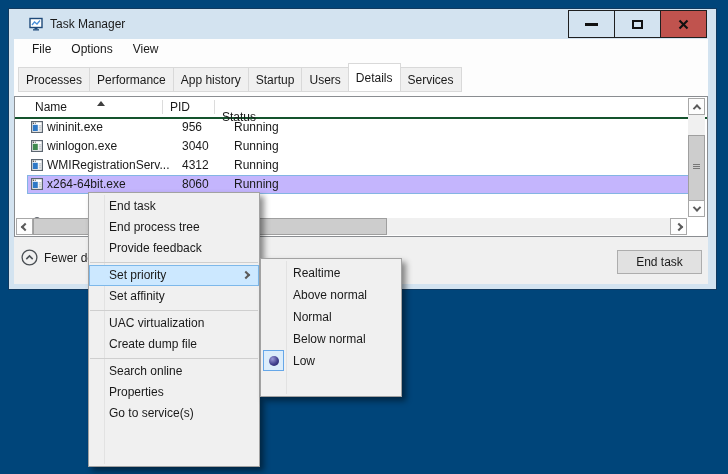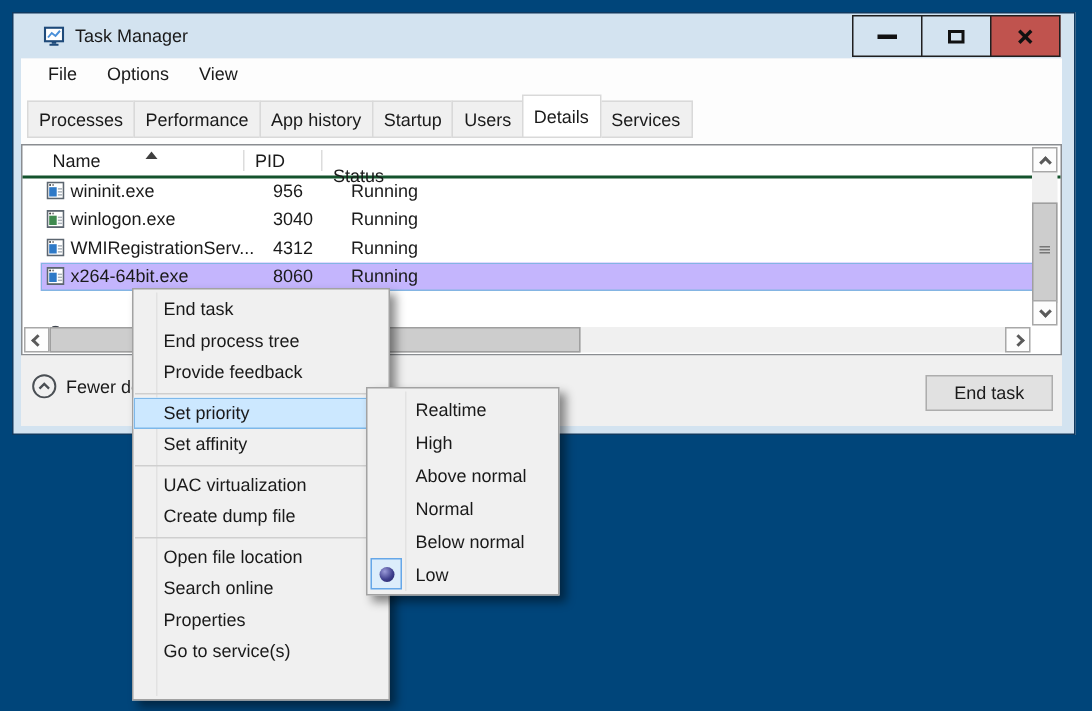--- a/index.html
+++ b/index.html
@@ -79,21 +79,21 @@
   .ctxmenu{position:absolute;left:88px;top:192px;width:172px;height:275px;background:#f0f0f0;
     border:1px solid #a2a2a2;box-sizing:border-box;box-shadow:4px 4px 6px rgba(0,0,0,0.45);z-index:50;}
   .ctxmenu .gutterline{position:absolute;left:15px;top:2px;bottom:2px;width:1px;background:#e2e2e2;}
   .ctxmenu .pad{position:absolute;left:0;top:3px;width:100%;}
   .mi{position:relative;height:21px;line-height:21px;padding-left:20px;box-sizing:border-box;white-space:nowrap;}
   .mi.hl{background:#cce8ff;box-shadow:inset 0 0 0 1px #7db8ea;}
   .msep{height:6px;position:relative;}
   .msep i{position:absolute;left:1px;right:1px;top:3px;height:1px;background:#cfcfcf;}
   .mi .sub-arrow{position:absolute;right:10px;top:7px;}
 
-  .submenu{position:absolute;left:244px;top:258px;width:129px;height:139px;background:#f0f0f0;
+  .submenu{position:absolute;left:260px;top:258px;width:142px;height:139px;background:#f0f0f0;
     border:1px solid #a2a2a2;box-sizing:border-box;box-shadow:4px 4px 6px rgba(0,0,0,0.45);z-index:51;}
   .submenu .gutterline{position:absolute;left:25px;top:2px;bottom:2px;width:1px;background:#e2e2e2;}
   .submenu .pad{position:absolute;left:0;top:3px;width:100%;}
   .smi{position:relative;height:22px;line-height:22px;padding-left:32px;box-sizing:border-box;white-space:nowrap;}
   .radiobox{position:absolute;left:2px;top:0;width:21px;height:21px;background:#dcedfb;
     border:1px solid #66a7e8;box-sizing:border-box;}
   .radiosphere{position:absolute;left:5px;top:5px;width:10px;height:10px;border-radius:50%;
     background:radial-gradient(circle at 35% 30%, #9a9ad8, #41418f 55%, #1c1c5e 100%);}
 </style>
 </head>
@@ -278,32 +278,30 @@
     </div>
     <div class="mi">Set affinity</div>
     <div class="msep">
         <i></i>
       </div>
     <div class="mi">UAC virtualization</div>
     <div class="mi">Create dump file</div>
     <div class="msep">
         <i></i>
       </div>
-    <div class="mi">Open file location</div>
     <div class="mi">Search online</div>
     <div class="mi">Properties</div>
     <div class="mi">Go to service(s)</div>
   </div>
 </div>
 
 <div class="submenu">
   <div class="gutterline"></div>
   <div class="pad">
     <div class="smi">Realtime</div>
-    <div class="smi">High</div>
     <div class="smi">Above normal</div>
     <div class="smi">Normal</div>
     <div class="smi">Below normal</div>
     <div class="smi">
       <span class="radiobox">
         <span class="radiosphere"></span>
       </span>
       <span>Low</span>
     </div>
   </div>

